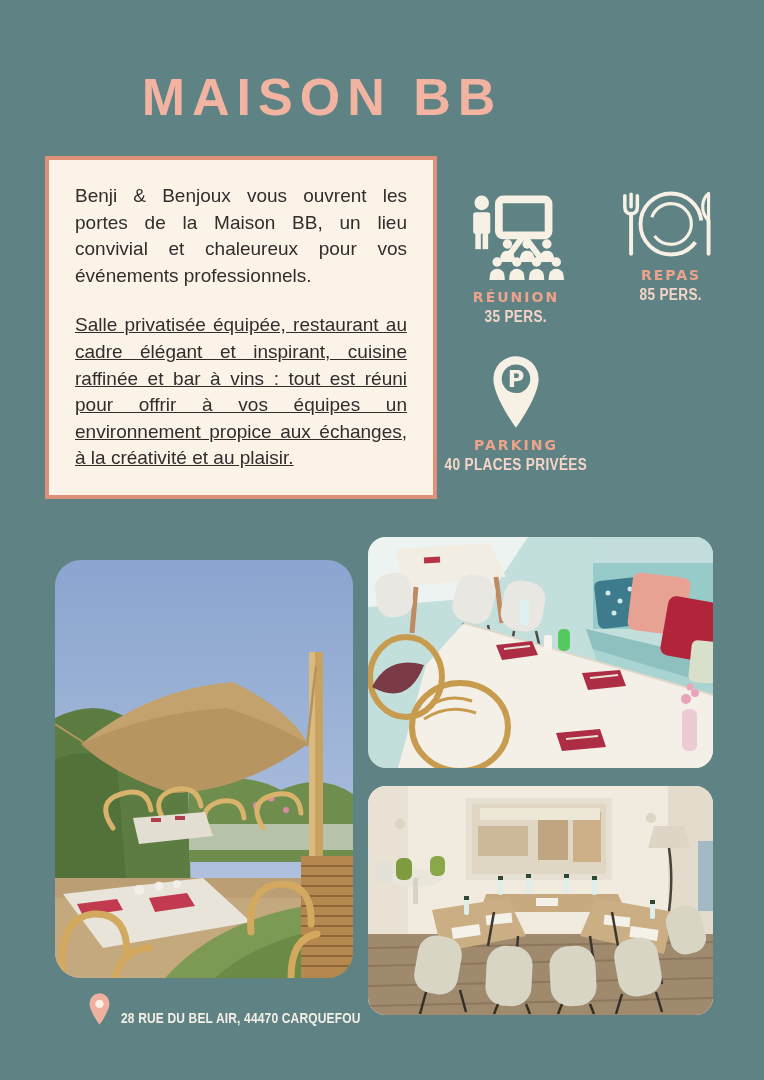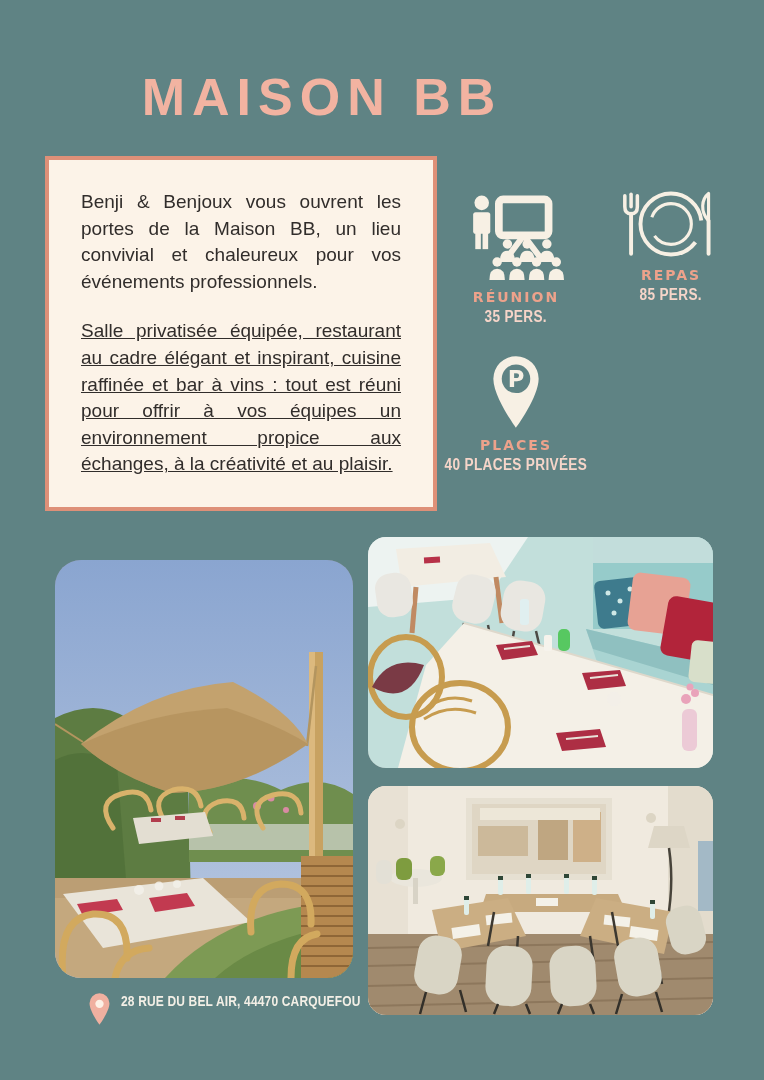--- a/index.html
+++ b/index.html
@@ -10,21 +10,21 @@
     position:absolute;top:46px;left:0;width:644px;text-align:center;
     font-family:Liberation Sans, sans-serif;font-weight:800;font-size:52px;
     letter-spacing:7px;color:#f2b3a1;margin-top:21px;
   }
 
   .intro-box{
     position:absolute;left:45px;top:156px;width:392px;box-sizing:border-box;
     background:#fcf3e8;border:4px solid #de9078;padding:21px 24px;
   }
   .intro-box p{
-    margin:8px;color:#312d2b;font-size:19px;line-height:1.4;text-align:justify;
+    margin:2px;color:#312d2b;font-size:19px;line-height:1.4;text-align:justify;
   }
   .intro-box p + p{margin-top:23px;text-decoration:underline;}
 
   .capacity-grid{
     position:absolute;left:442px;top:184px;width:310px;
     display:grid;grid-template-columns:148px 162px;row-gap:28px;
   }
   .capacity{display:flex;flex-direction:column;align-items:center;text-align:left;}
   .cap-icon{display:flex;align-items:flex-end;justify-content:center;}
   .row1 .cap-icon{height:98px;}
@@ -38,21 +38,21 @@
     color:#f6d5c9;display:inline-block;transform:scaleX(0.85);transform-origin:center;
     white-space:nowrap;
   }
 
   .photo{position:absolute;overflow:hidden;background:#888;}
   .photo svg{display:block;}
   #terrace-photo{left:55px;top:560px;width:298px;height:418px;border-radius:26px;}
   #dining-photo{left:368px;top:537px;width:345px;height:231px;border-radius:18px;}
   #meeting-photo{left:368px;top:786px;width:345px;height:229px;border-radius:18px;}
 
-  .footer{position:absolute;left:86px;top:992px;display:flex;align-items:flex-start;}
+  .footer{position:absolute;left:86px;top:992px;display:flex;align-items:flex-end;}
   .footer .pin{width:27px;height:34px;margin-right:8px;flex:0 0 auto;}
   .footer .addr{
     font-weight:bold;font-size:15px;color:#f3efe6;letter-spacing:0.2px;
     display:inline-block;transform:scaleX(0.8);transform-origin:left center;
     white-space:nowrap;
   }
   .cream-icon{fill:#f7f0e4;}
 </style>
 </head>
 <body>
@@ -132,21 +132,21 @@
     </div>
 
     <div class="capacity row2">
       <div class="cap-icon">
         <svg width="62" height="76" viewBox="0 0 84 104">
           <path d="M42,101 C42,101 11,59 11,34 A31,31 0 1 1 73,34 C73,59 42,101 42,101 Z" fill="#f7f0e4"></path>
           <circle cx="42" cy="34" r="19.5" fill="#5f8384"></circle>
           <text x="42" y="45" font-family="DejaVu Sans, sans-serif" font-size="31" font-weight="bold" text-anchor="middle" fill="#f7f0e4">P</text>
         </svg>
       </div>
-      <div class="cap-label">PLACES</div>
+      <div class="cap-label">PARKING</div>
       <div class="cap-value">40 PLACES PRIVÉES</div>
     </div>
 
   </div>
 
   <div class="photo" id="terrace-photo">
     <svg width="298" height="418" viewBox="0 0 298 418">
       <defs>
         <linearGradient id="skyGrad" x1="0" y1="0" x2="0" y2="1">
           <stop offset="0" stop-color="#8aa5d0"></stop>

